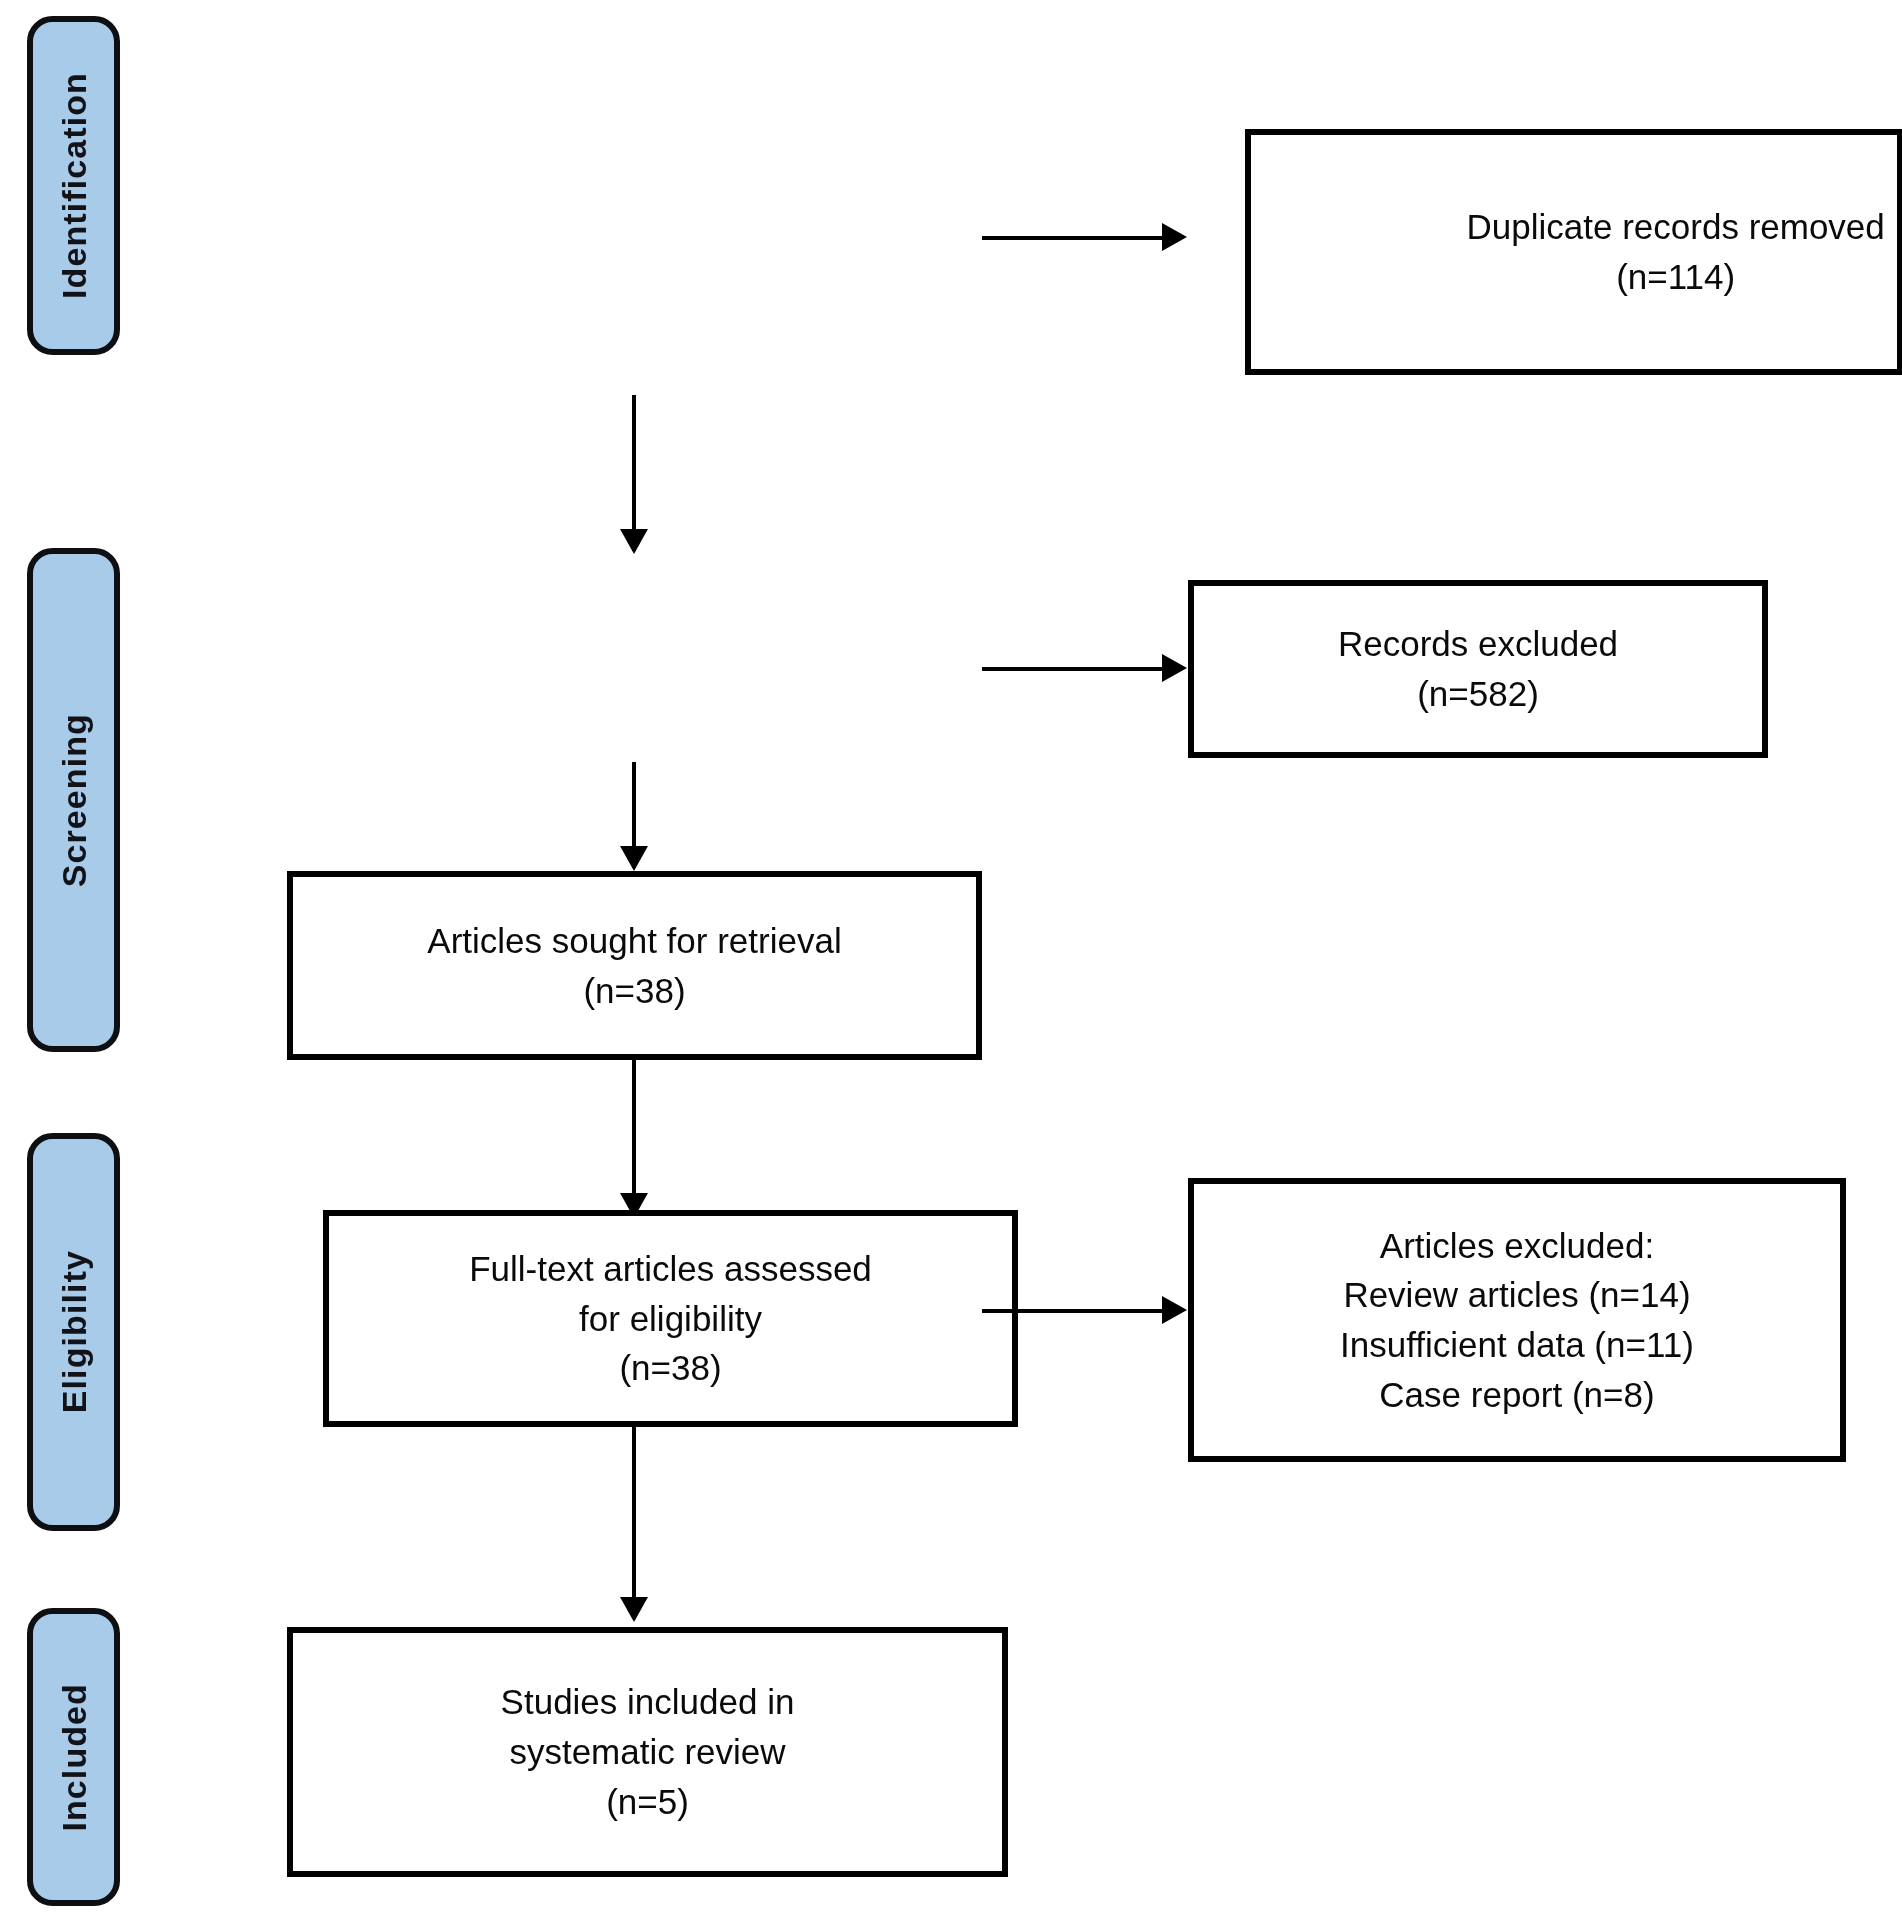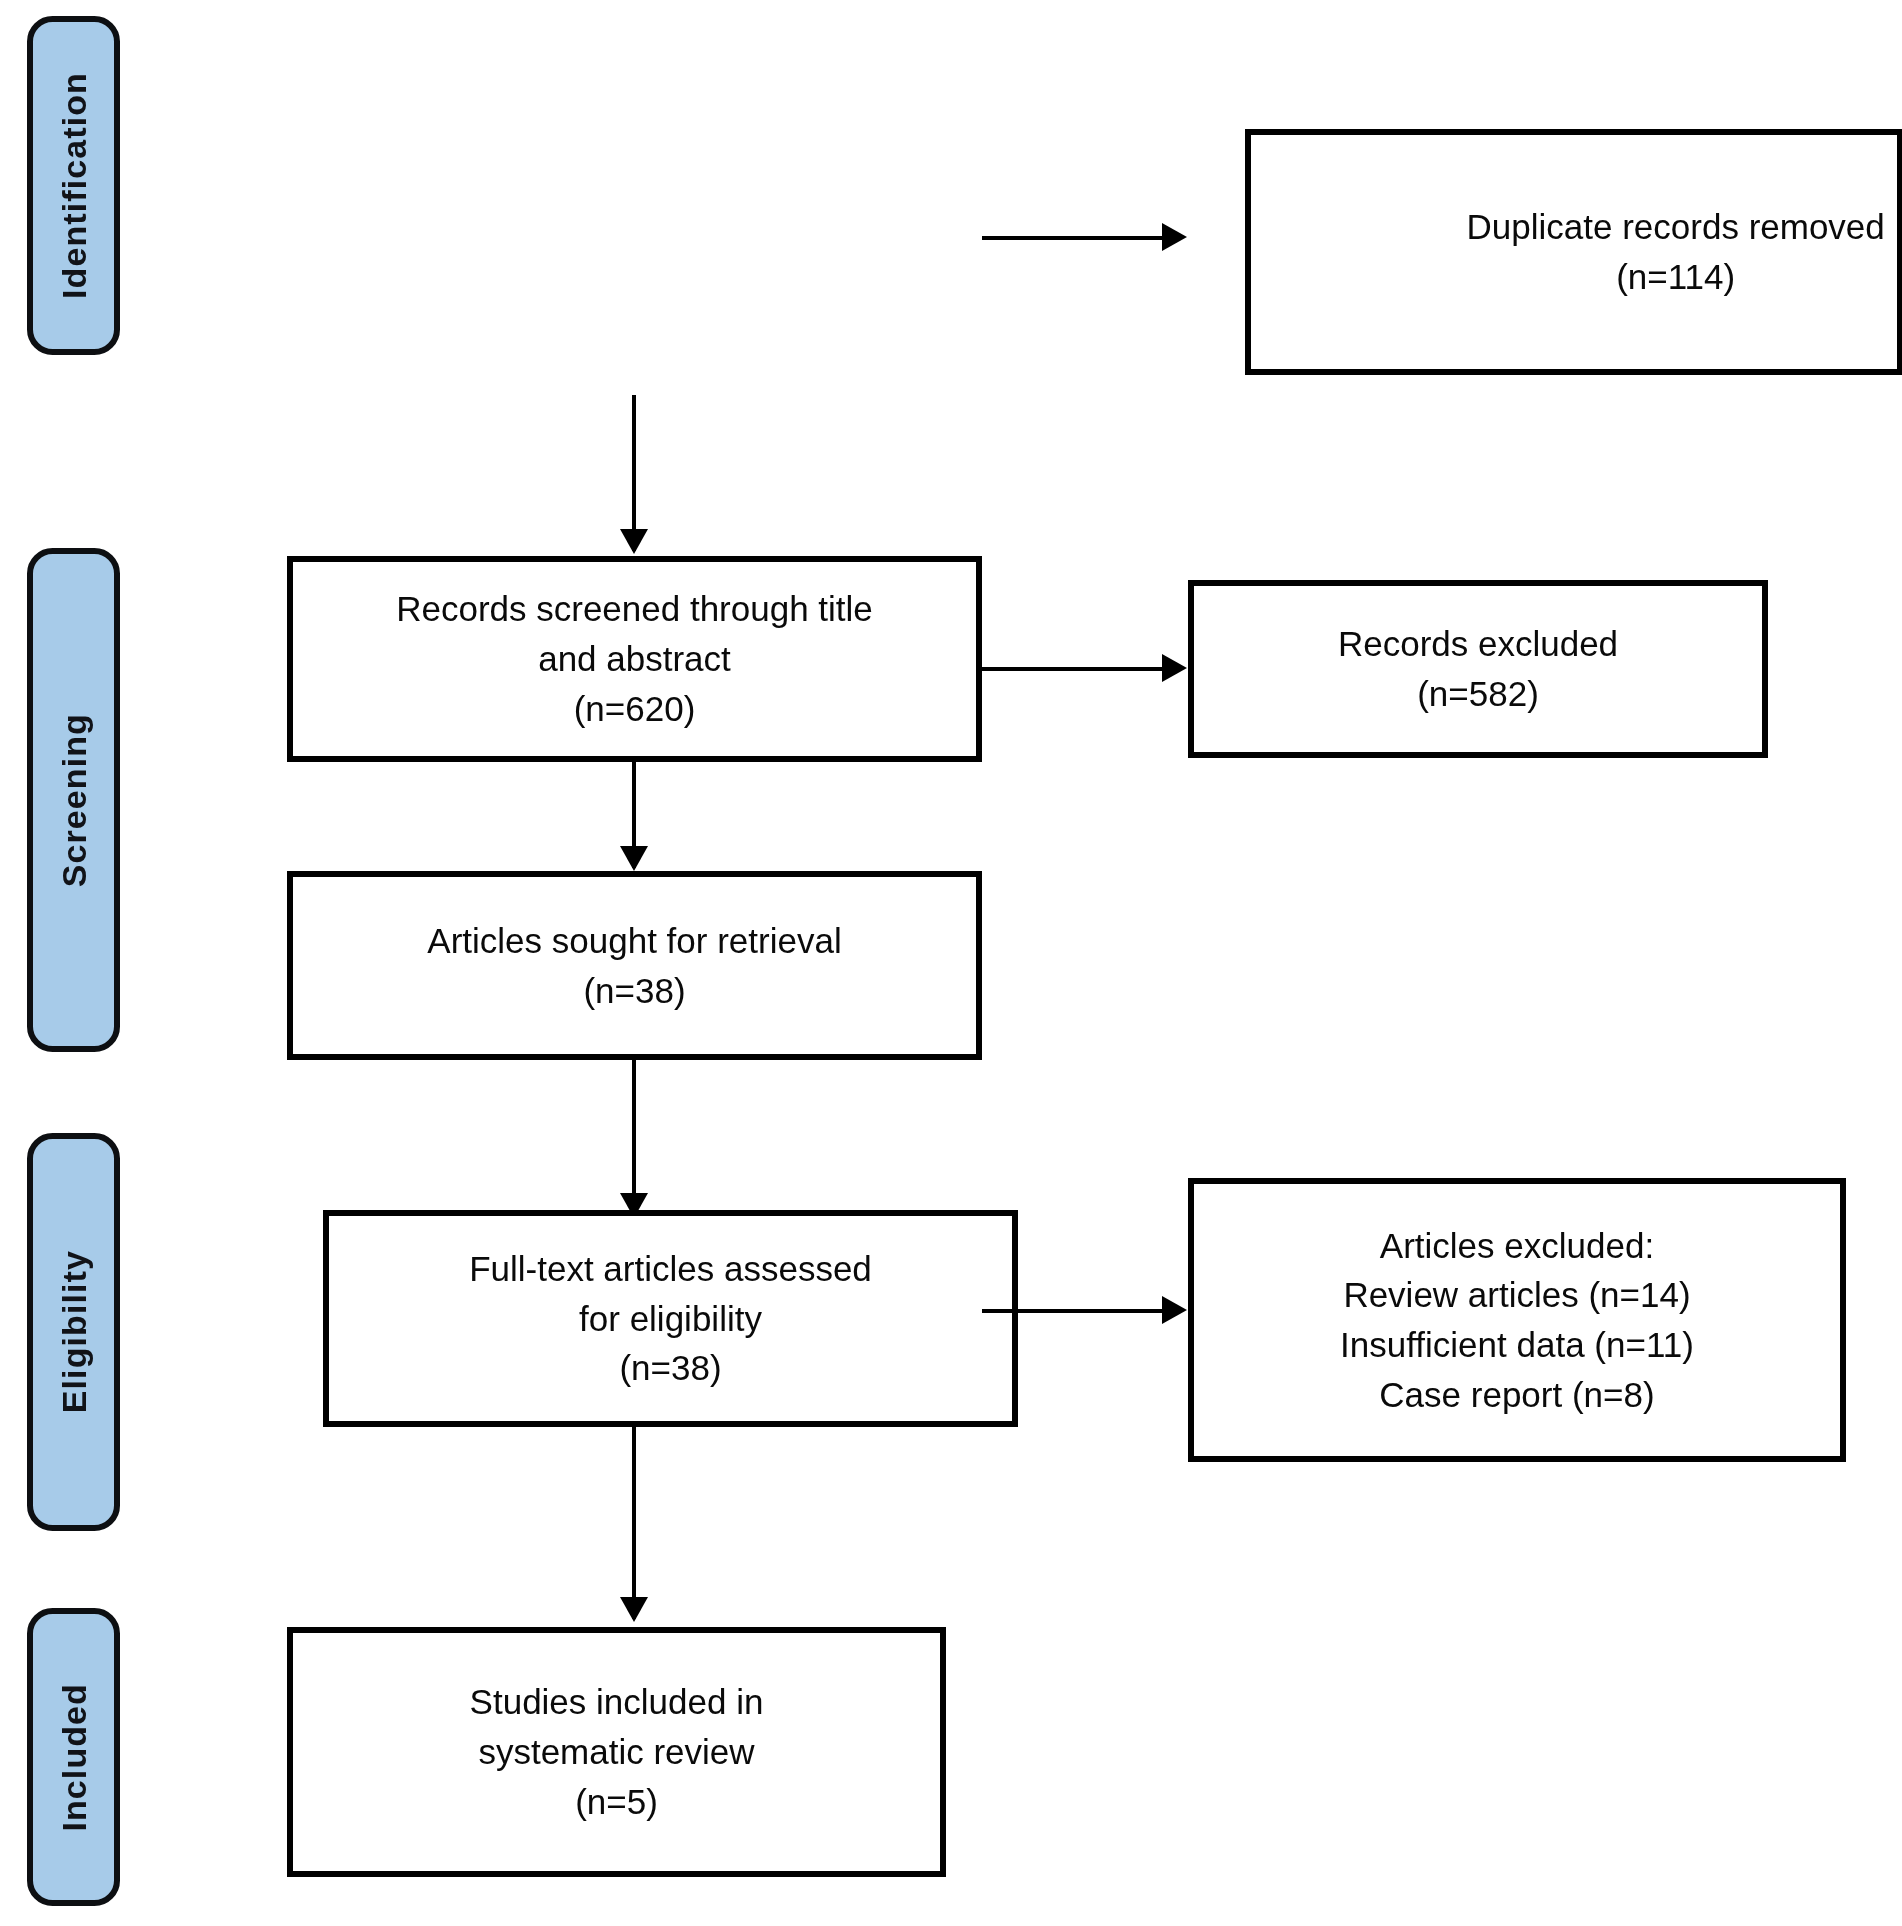--- a/index.html
+++ b/index.html
@@ -109,25 +109,20 @@
     <div class="box-text">Duplicate records removed
 (n=114)</div>
   </div>
 
   <div class="conn h" style="left:982px; top:236px; width:181px;"></div>
   <div class="arrow-right" style="left:1162px; top:223px;"></div>
 
   <div class="conn v" style="left:632px; top:395px; height:156px;"></div>
   <div class="arrow-down" style="left:620px; top:529px;"></div>
 
-  <div class="flow-box" style="left:287px; top:556px; width:695px; height:206px;">
-    <div class="box-text">Records screened through title
-and abstract
-(n=620)</div>
-  </div>
 
   <div class="flow-box" style="left:1188px; top:580px; width:580px; height:178px;">
     <div class="box-text">Records excluded
 (n=582)</div>
   </div>
 
   <div class="conn h" style="left:982px; top:667px; width:181px;"></div>
   <div class="arrow-right" style="left:1162px; top:654px;"></div>
 
   <div class="conn v" style="left:632px; top:762px; height:106px;"></div>
@@ -153,20 +148,20 @@
 Insufficient data (n=11)
 Case report (n=8)</div>
   </div>
 
   <div class="conn h" style="left:982px; top:1309px; width:181px;"></div>
   <div class="arrow-right" style="left:1162px; top:1296px;"></div>
 
   <div class="conn v" style="left:632px; top:1427px; height:192px;"></div>
   <div class="arrow-down" style="left:620px; top:1597px;"></div>
 
-  <div class="flow-box" style="left:287px; top:1627px; width:659px; height:250px;">
+  <div class="flow-box" style="left:287px; top:1627px; width:721px; height:250px;">
     <div class="box-text">Studies included in
 systematic review
 (n=5)</div>
   </div>
 
 </div>
 
 
 </body></html>

